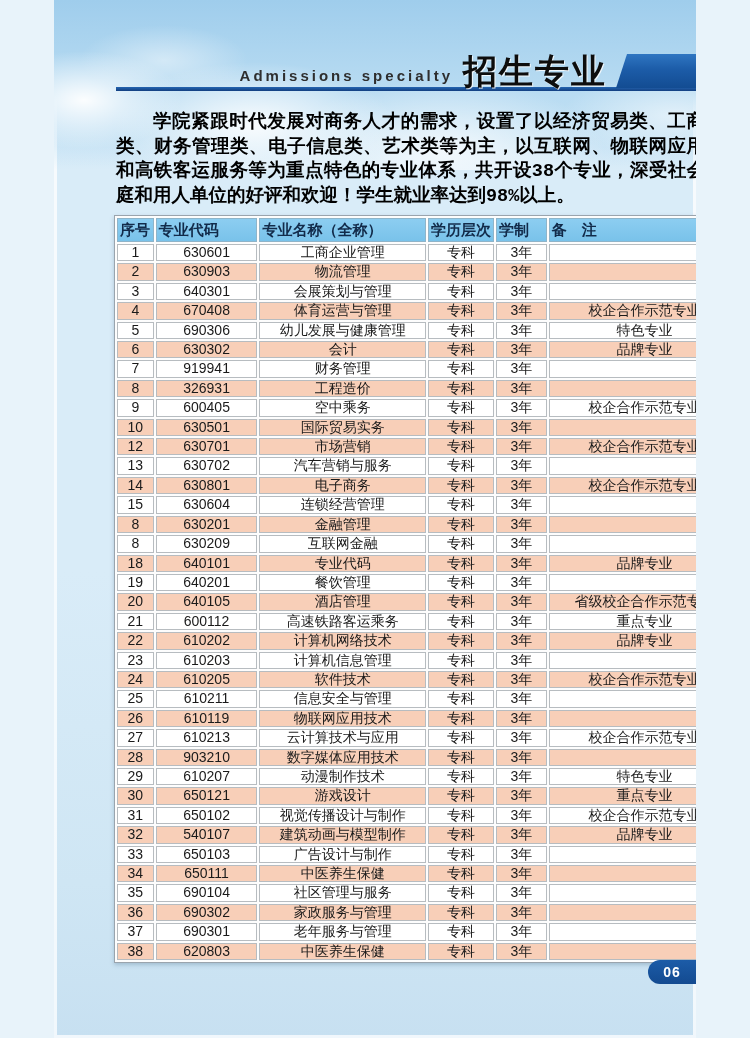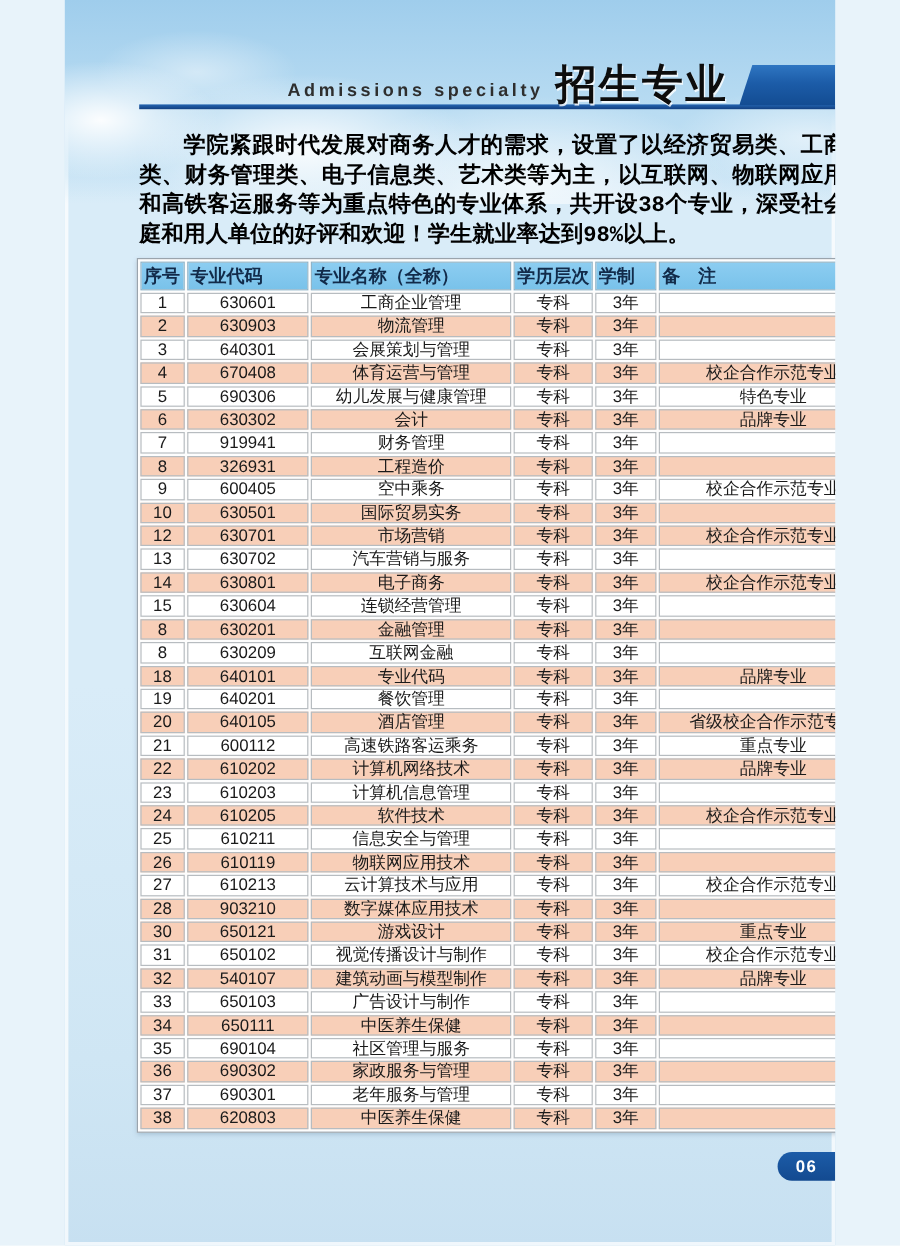--- a/index.html
+++ b/index.html
@@ -333,20 +333,28 @@
             <td>校企合作示范专业</td>
           </tr>
           <tr class="even">
             <td>28</td>
             <td>903210</td>
             <td>数字媒体应用技术</td>
             <td>专科</td>
             <td>3年</td>
             <td></td>
           </tr>
+          <tr class="odd">
+            <td>29</td>
+            <td>610207</td>
+            <td>动漫制作技术</td>
+            <td>专科</td>
+            <td>3年</td>
+            <td>特色专业</td>
+          </tr>
           <tr class="even">
             <td>30</td>
             <td>650121</td>
             <td>游戏设计</td>
             <td>专科</td>
             <td>3年</td>
             <td>重点专业</td>
           </tr>
           <tr class="odd">
             <td>31</td>

